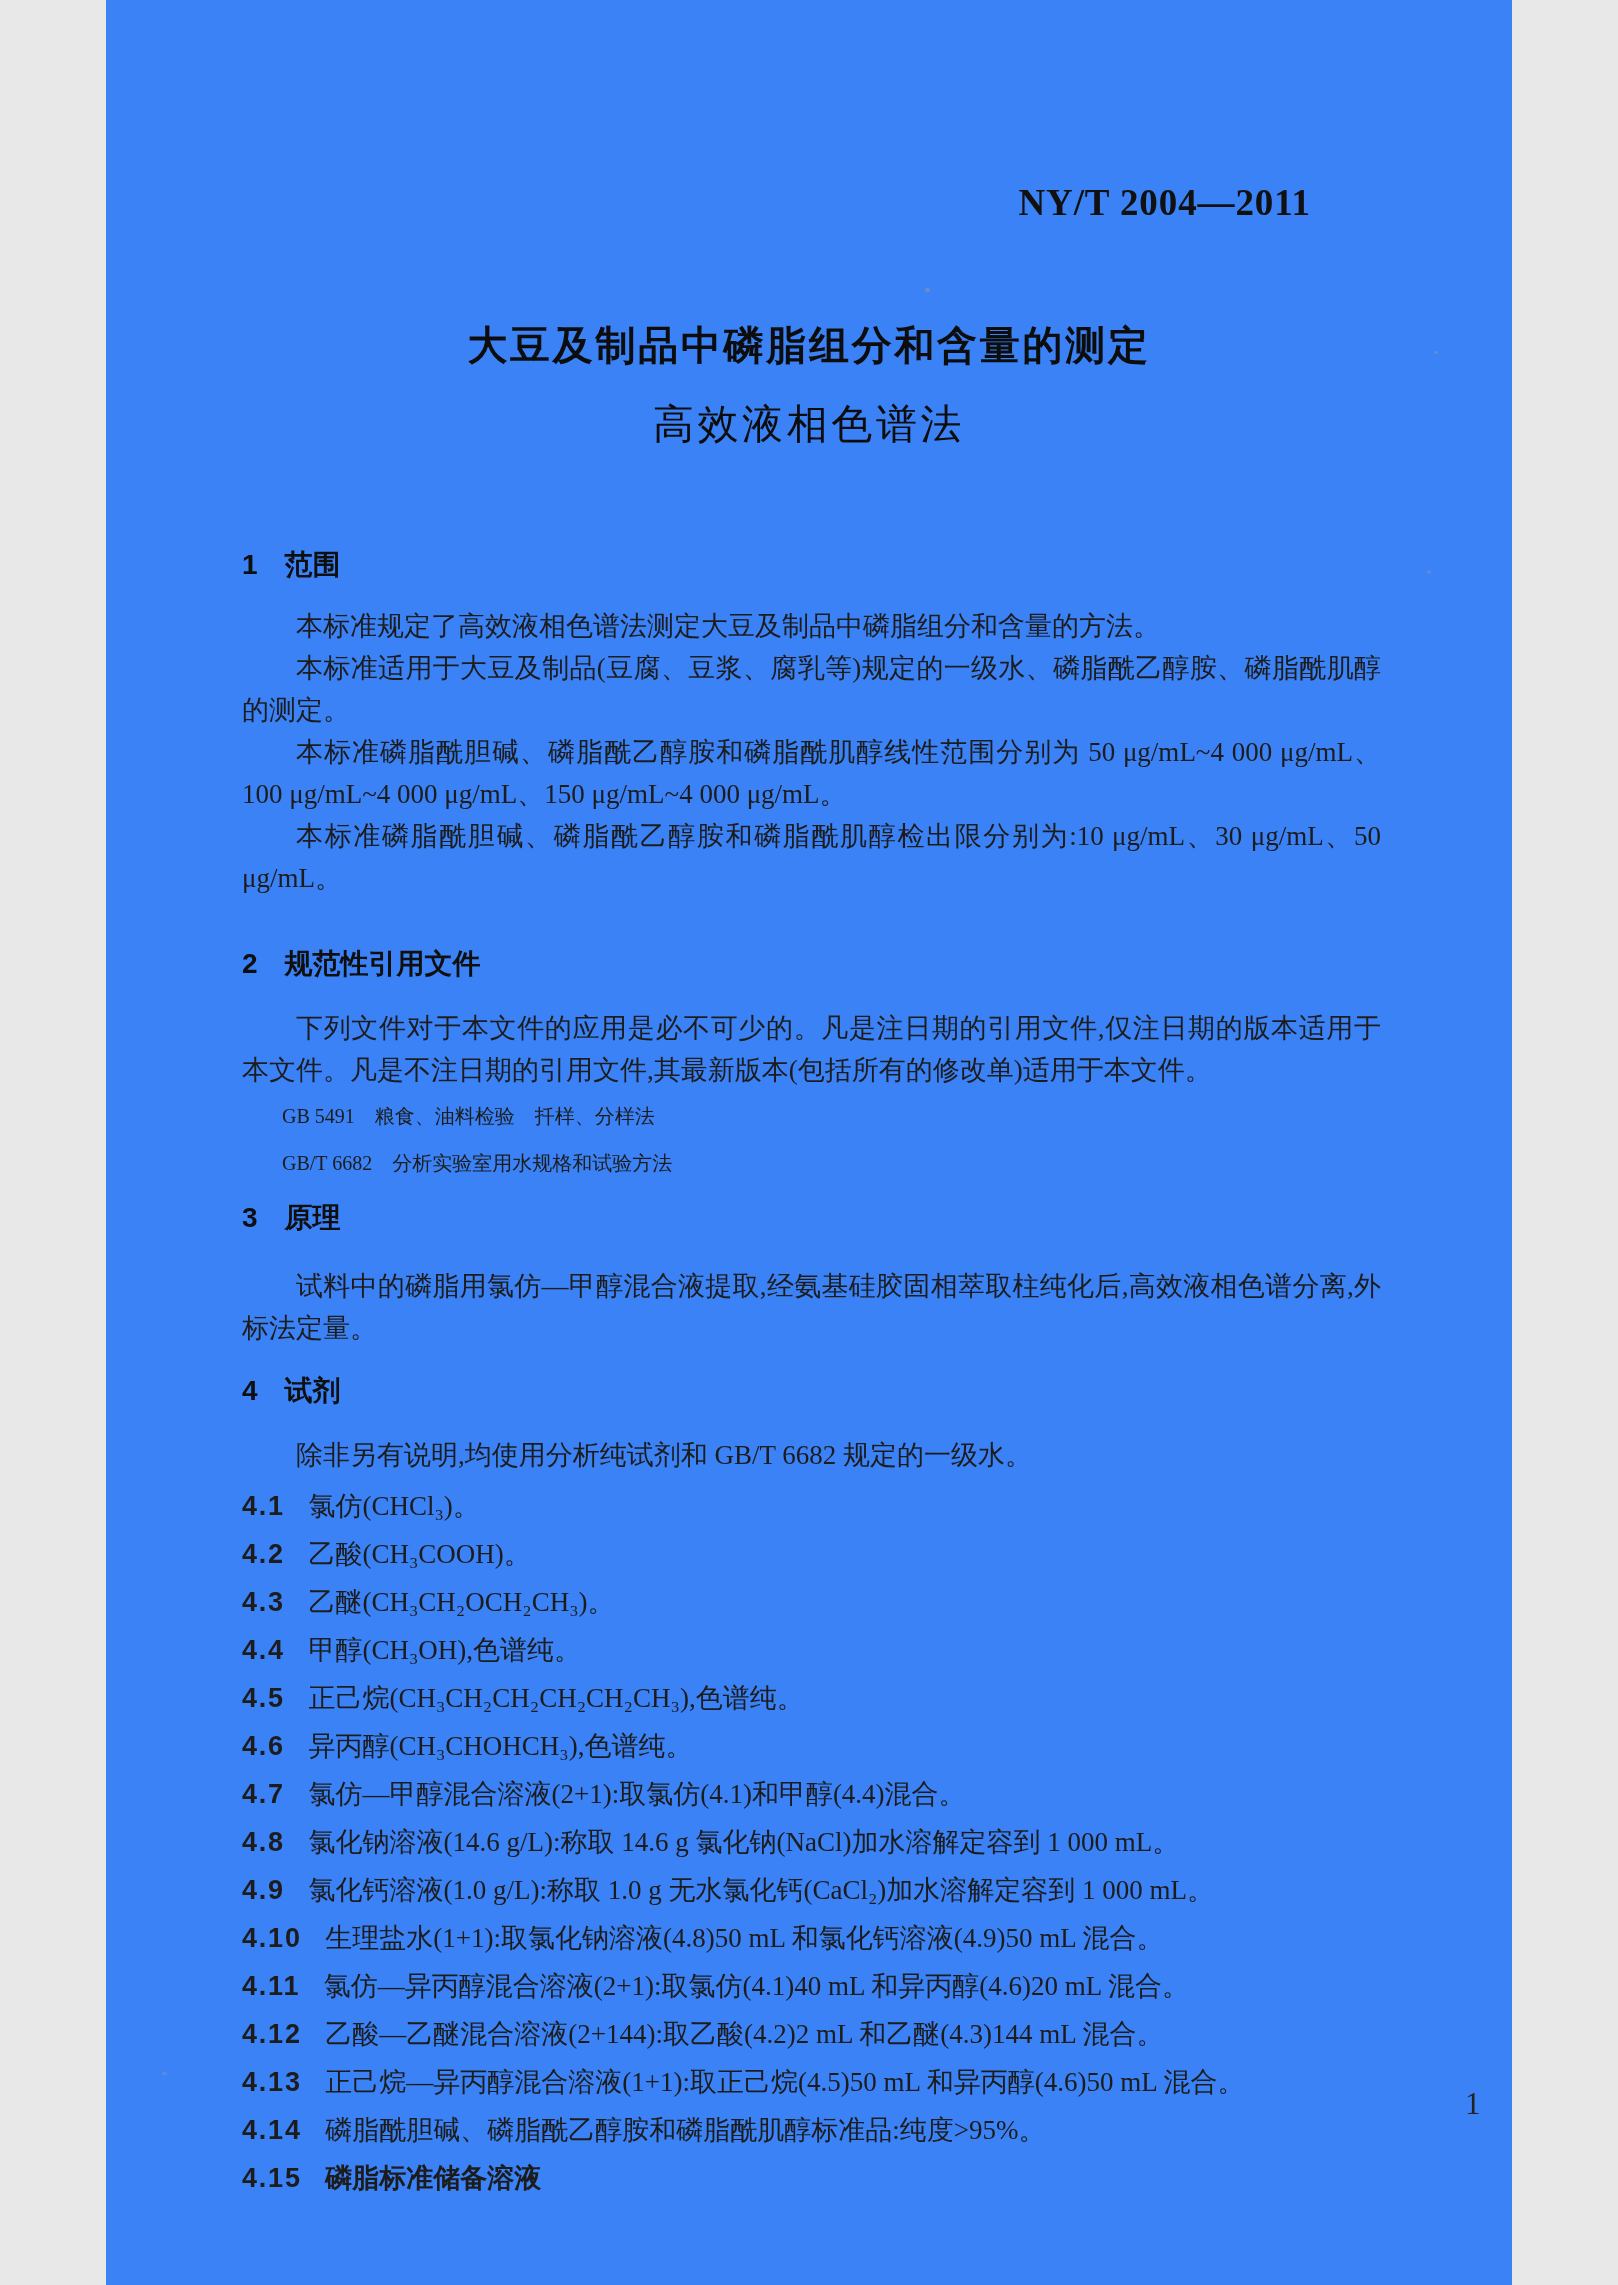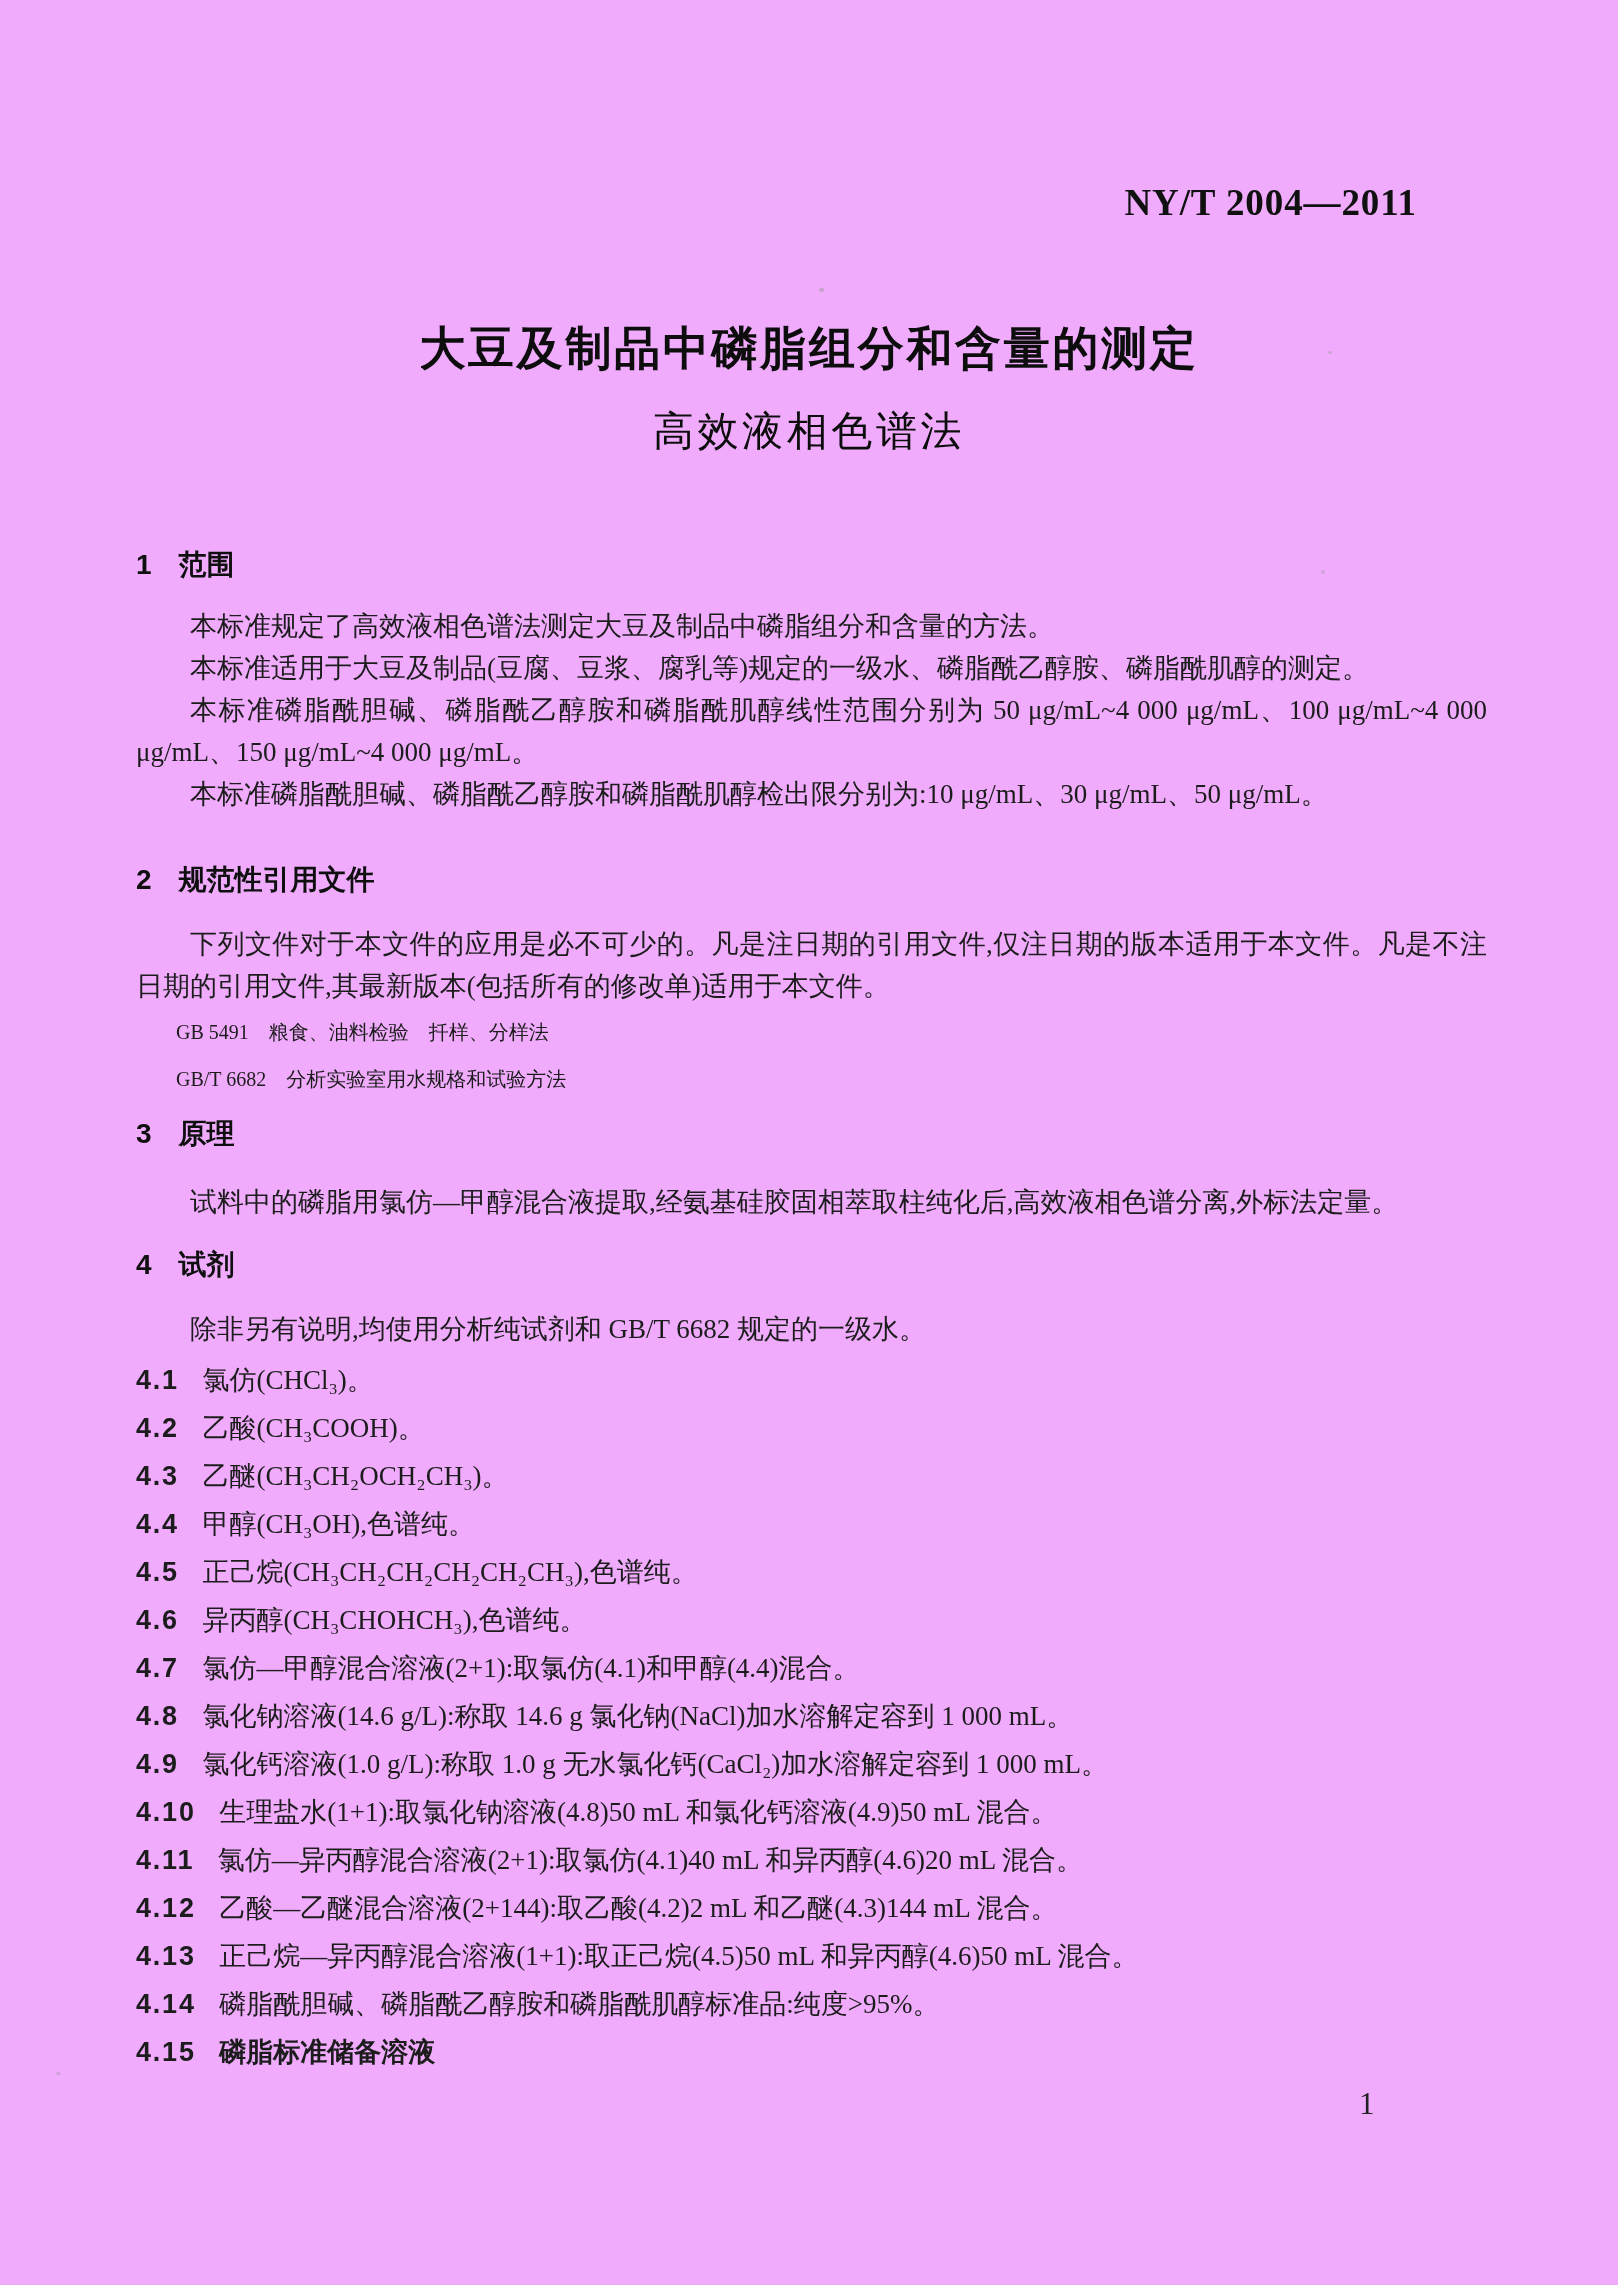--- a/index.html
+++ b/index.html
@@ -1,34 +1,34 @@
 <!DOCTYPE html>
 <html lang="zh" style="font-size:14.5px"><head>
 <meta charset="utf-8">
 <style>
   html,body{margin:0;padding:0;background:#e8e8e8;}
   .page{
     position:relative;
-    width:1618px;height:2286px;
+    width:1406px;height:2286px;
     margin:0 auto;
-    background:#f0abfc;
+    background:#3b82f6;
     font-family:"Liberation Serif","DejaVu Serif",serif;
     color:#1c1c1c;
     overflow:hidden;
   }
   
   .std-code{
     position:absolute;top:181px;right:201px;
     font-family:"Liberation Serif","DejaVu Serif",serif;
     font-weight:bold;font-size:37px;letter-spacing:0.9px;
     color:#111;
   }
   
   .title-wrap{position:absolute;top:318px;left:0;right:0;text-align:center;}
-  .title-line1{font-size:46px;font-weight:bold;letter-spacing:2.7px;color:#0d0d0d;}
+  .title-line1{font-size:40px;font-weight:bold;letter-spacing:2.7px;color:#0d0d0d;}
   .title-line2{font-size:41px;font-weight:normal;letter-spacing:3.6px;margin-top:23.5px;color:#0d0d0d;}
   
   .content{position:absolute;top:543px;left:136px;right:131px;}
   .sec-h{
     font-size:28px;font-weight:bold;color:#0f0f0f;
     line-height:33px;margin:0;
   }
   .sec-h .sec-num{
     font-family:"Liberation Sans","DejaVu Sans",sans-serif;
     font-weight:bold;margin-right:27px;

